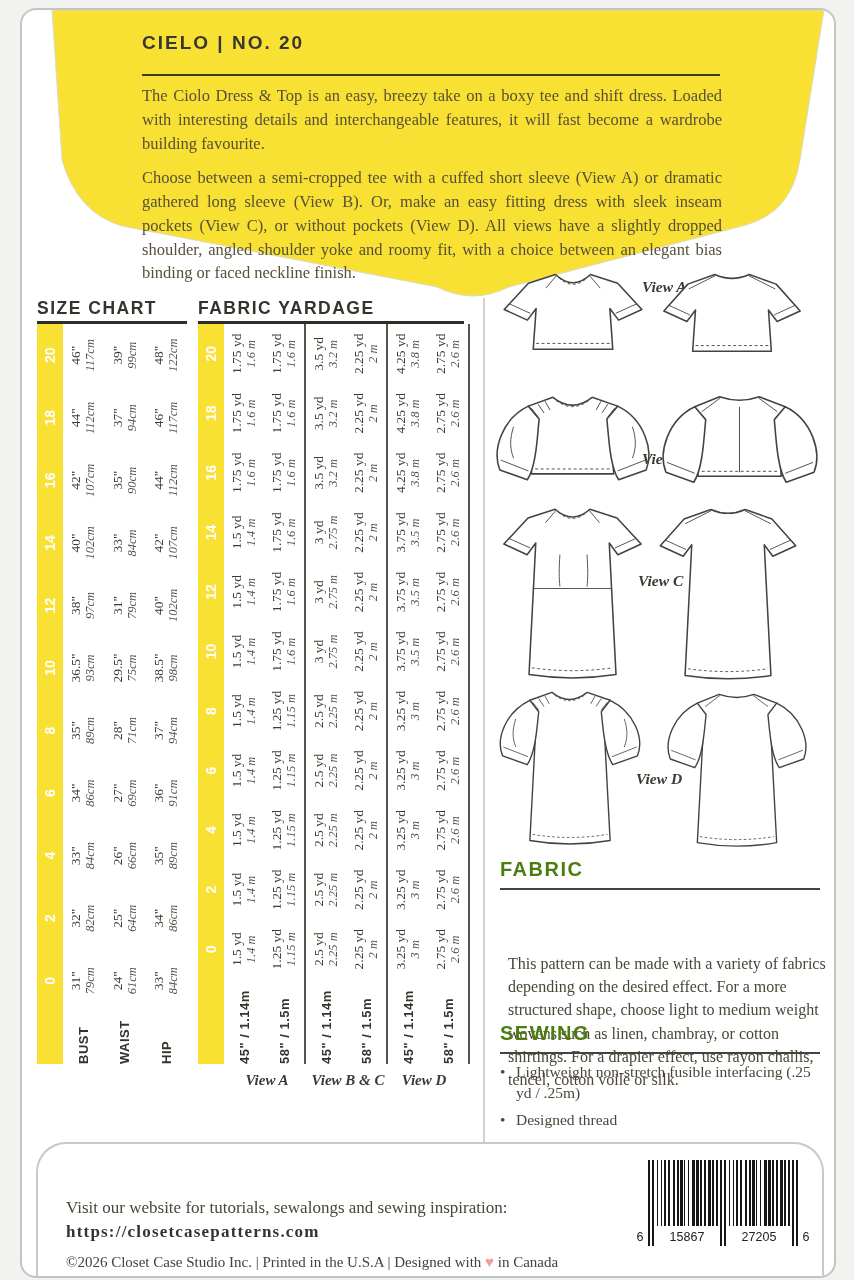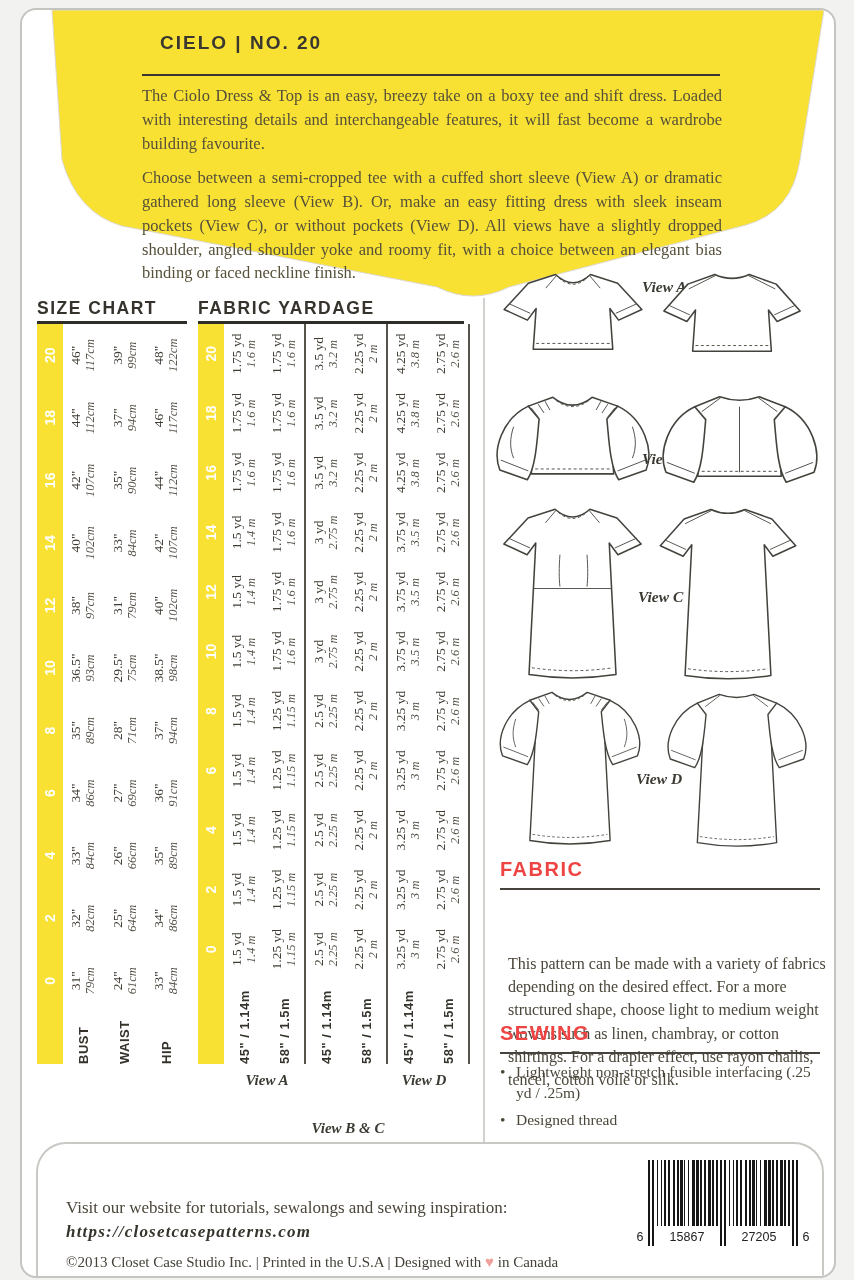--- a/index.html
+++ b/index.html
@@ -2,21 +2,21 @@
 <html><head>
 <meta charset="utf-8">
 <style>
   html,body{margin:0;padding:0;background:#e9e9e7;}
   #canvas{position:relative;width:854px;height:1280px;background:#f2f2f0;overflow:hidden;
           font-family:"Liberation Serif",serif;}
   .card{position:absolute;left:20px;top:8px;width:812px;height:1266px;background:#ffffff;
         border:2px solid #c4c4c0;border-radius:16px;overflow:hidden;}
   
   .flap{position:absolute;left:0;top:0;width:812px;height:300px;}
-  .hdr-title{position:absolute;left:138px;top:22px;font-family:"Liberation Sans",sans-serif;
+  .hdr-title{position:absolute;left:120px;top:22px;font-family:"Liberation Sans",sans-serif;
              font-weight:bold;font-size:19px;letter-spacing:2px;color:#393730;}
   .difficulty{position:absolute;left:478px;top:20px;display:flex;align-items:center;gap:14px;}
   .diff-label{font-family:"Liberation Sans",sans-serif;font-size:19px;letter-spacing:2px;color:#45433a;}
   #difficulty-icons{display:flex;align-items:center;gap:4px;}
   .tri{width:0;height:0;border-left:10px solid transparent;border-right:10px solid transparent;}
   .tri.up{border-bottom:17px solid #fff;}
   .tri.down{border-top:17px solid #fff;}
   .tri.up.filled{border-bottom-color:#3c3a31;}
   .hdr-rule{position:absolute;left:120px;top:64px;width:578px;height:2px;background:#393730;}
   .intro{position:absolute;left:120px;top:74px;width:580px;color:#565039;}
@@ -51,21 +51,21 @@
   .viewcol{position:absolute;text-align:center;font-style:italic;font-weight:600;font-size:15px;color:#3c3a33;}
   .vdivider{position:absolute;left:461px;top:288px;width:1.5px;height:846px;background:#d2d2ce;}
   
   .garment{position:absolute;overflow:visible;}
   .ln{fill:#ffffff;stroke:#43433e;stroke-width:1.6;stroke-linejoin:round;}
   .lt{fill:none;stroke:#52524c;stroke-width:1;}
   .dash{stroke-dasharray:3,2.6;}
   .view-label{position:absolute;font-style:italic;font-weight:600;font-size:15.5px;color:#3c3a33;}
   
   .side-title{position:absolute;font-family:"Liberation Sans",sans-serif;font-weight:bold;
-              font-size:20px;letter-spacing:1.5px;color:#ef4444;text-align:center;}
+              font-size:20px;letter-spacing:1.5px;color:#4d7c0f;text-align:center;}
   .side-underline{position:absolute;height:2px;background:#45433c;width:320px;left:478px;}
   .side-text{position:absolute;left:478px;width:324px;font-size:16px;line-height:1.45;color:#4b463a;}
   #notions-list{position:absolute;left:478px;top:1052px;width:324px;}
   .notion-item{display:flex;font-size:15.5px;line-height:1.35;color:#4b463a;margin-bottom:6px;}
   .notion-bullet{flex:0 0 16px;color:#4b463a;}
   
   .footer-panel{position:absolute;left:14px;top:1132px;width:784px;height:140px;background:#fff;
                 border:2px solid #c8c8c4;border-bottom:none;border-radius:30px 30px 0 0;}
   .tagline{position:absolute;left:44px;top:1152px;font-family:"Liberation Sans",sans-serif;
            font-weight:bold;font-size:20px;letter-spacing:0.6px;color:#3b3a33;}
@@ -559,21 +559,21 @@
             <div class="vcell">
               <div class="inval">2.75 yd</div>
               <div class="cmval">2.6 m</div>
             </div>
           </div>
         </div>
     </div>
 
     <div id="view-col-labels">
         <span class="viewcol" style="left: 24px; width: 90px;">View A</span>
-        <span class="viewcol" style="left: 104px; width: 92px; margin-top: 48px;">View B &amp; C</span>
+        <span class="viewcol" style="left: 104px; width: 92px;">View B &amp; C</span>
         <span class="viewcol" style="left: 186px; width: 80px;">View D</span>
       </div>
 
     <div class="vdivider"></div>
 
     <svg width="0" height="0" style="position:absolute">
       <defs>
         <g id="g-tee-f">
           <path class="ln" d="M57,15 Q75,32 93,15 L121,24 L146,51 L122,62 L113,50 L116,92 L34,92 L37,50 L28,62 L4,51 L29,24 Z"></path>
           <path class="lt dash" d="M60,18 Q75,32 90,18"></path>
@@ -654,21 +654,21 @@
         <use href="#g-bal-f"></use>
       </svg>
     <span class="view-label" style="left:620px;top:440px;">View B</span>
     <svg class="garment" style="left:636px;top:374px;width:164px;height:116px;" viewBox="0 0 165 115">
         <use href="#g-bal-b"></use>
       </svg>
 
     <svg class="garment" style="left:478px;top:484px;width:145px;height:190px;" viewBox="0 0 150 195">
         <use href="#g-dress-f"></use>
       </svg>
-    <span class="view-label" style="left:616px;top:562px;margin-top:16px;">View C</span>
+    <span class="view-label" style="left:616px;top:562px;">View C</span>
     <svg class="garment" style="left:634px;top:488px;width:144px;height:186px;" viewBox="0 0 150 195">
         <use href="#g-dress-b"></use>
       </svg>
 
     <svg class="garment" style="left:466px;top:670px;width:164px;height:172px;" viewBox="0 0 185 195">
         <use href="#g-bdress-f"></use>
       </svg>
     <span class="view-label" style="left:614px;top:760px;">View D</span>
     <svg class="garment" style="left:632px;top:674px;width:166px;height:170px;" viewBox="0 0 185 195">
         <use href="#g-bdress-b"></use>
@@ -690,23 +690,23 @@
           <span>Designed thread</span>
         </div>
         <div class="notion-item">
           <span class="notion-bullet">•</span>
           <span>Marking tool</span>
         </div>
       </div>
 
     <div class="footer-panel"></div>
     <div class="visit" style="z-index: 2;">Visit our website for tutorials, sewalongs and sewing inspiration:</div>
-    <div class="url" style="z-index: 2; font-style: italic;">https://closetcasepatterns.com</div>
+    <div class="url" style="z-index: 2;">https://closetcasepatterns.com</div>
     <div class="copyright" style="z-index: 2;">
-      <span>©2013 Closet Case Studio Inc. | Printed in the U.S.A | Designed with</span>
+      <span>©2026 Closet Case Studio Inc. | Printed in the U.S.A | Designed with</span>
       <span class="heart">♥</span>
       <span>in Canada</span>
     </div>
     <div id="barcode">
         <div class="bar guard" style="left: 14px; width: 2.2px;"></div>
         <div class="bar guard" style="left: 18px; width: 2.2px;"></div>
         <div class="bar guard" style="left: 86px; width: 2.2px;"></div>
         <div class="bar guard" style="left: 90px; width: 2.2px;"></div>
         <div class="bar guard" style="left: 158px; width: 2.2px;"></div>
         <div class="bar guard" style="left: 162px; width: 2.2px;"></div>

